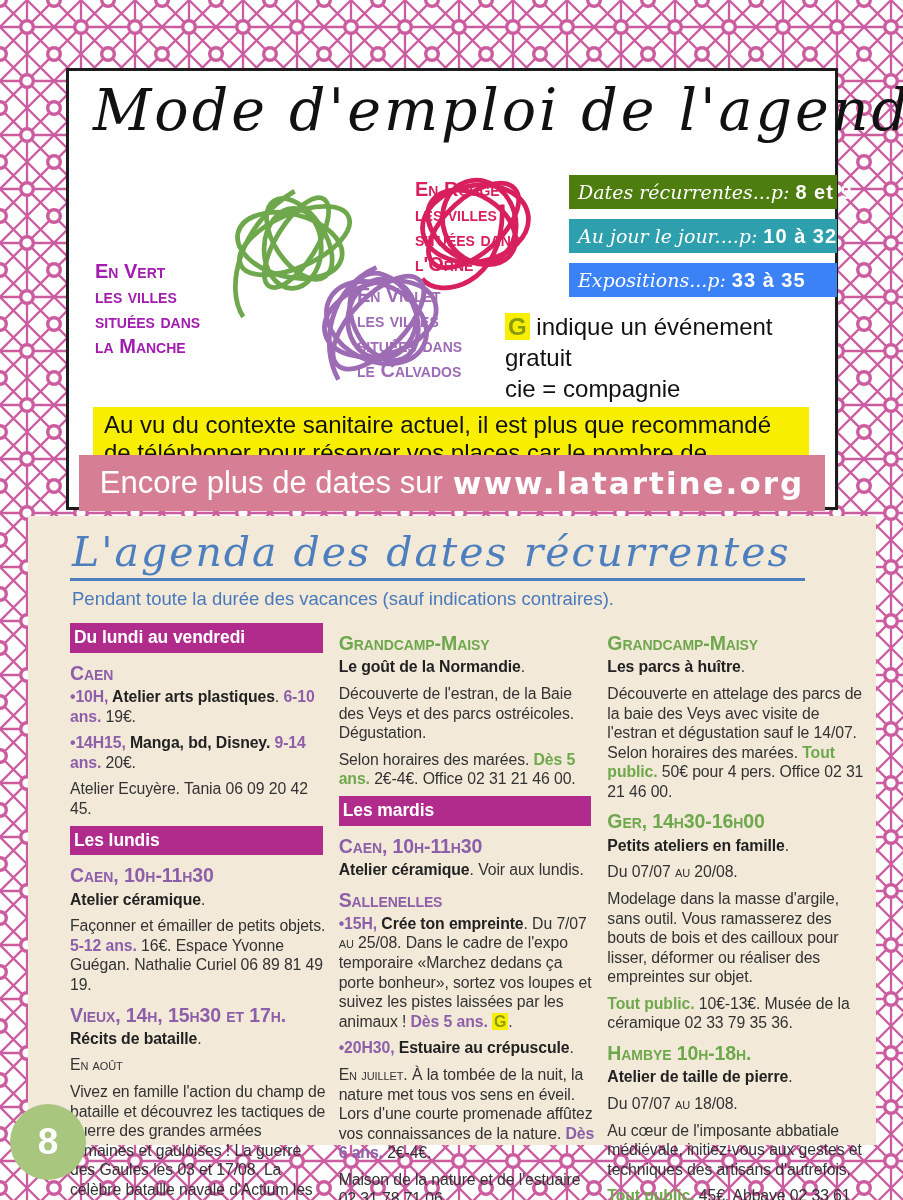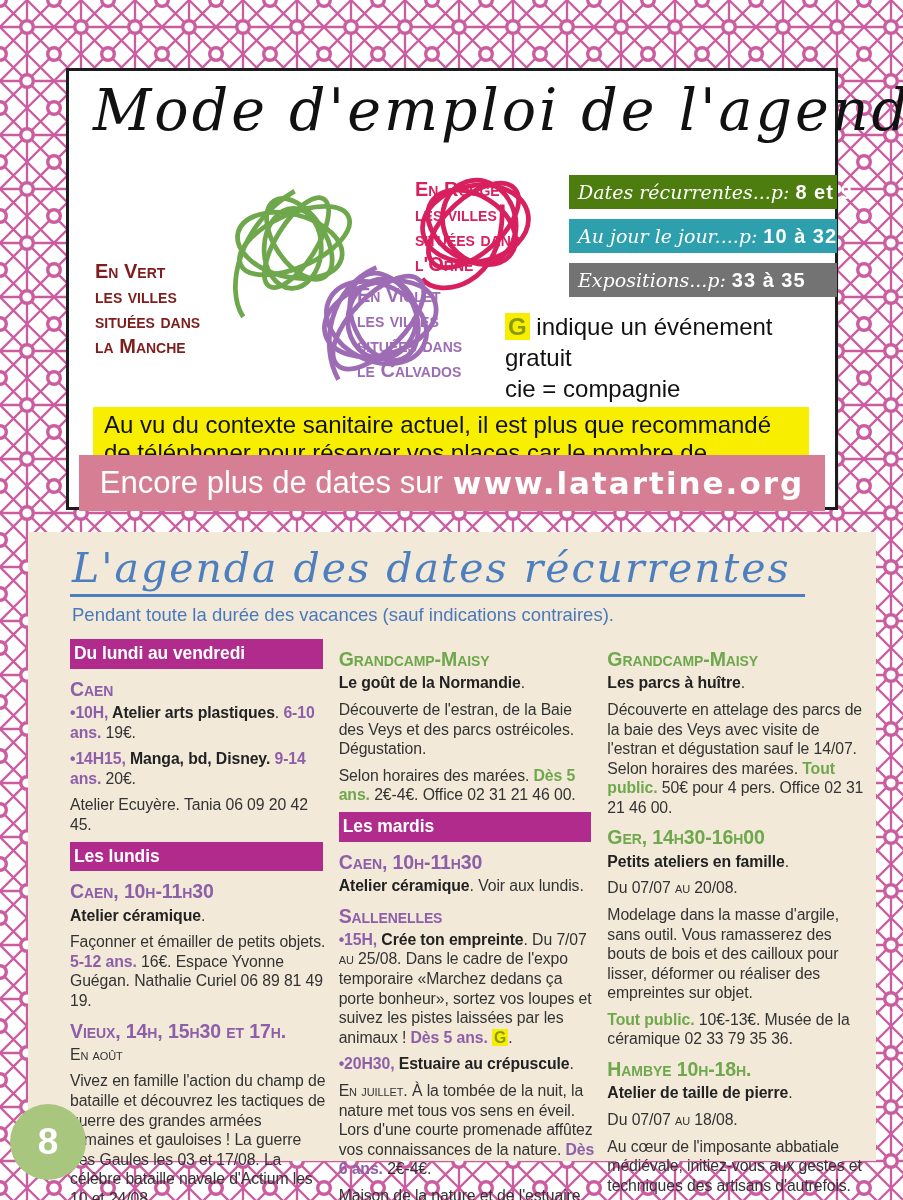--- a/index.html
+++ b/index.html
@@ -36,21 +36,21 @@
 
   .pink-banner{position:absolute;left:10px;top:384px;width:746px;height:56px;
     background:#d67e94;color:#fff;display:flex;align-items:center;
     justify-content:center;z-index:2;}
   .pb-prefix{font-size:31px;}
   .pb-url{font-size:31px;font-weight:bold;letter-spacing:2px;margin-left:10px;
     font-family:"DejaVu Sans",sans-serif;}
 
   
   .agenda-panel{position:absolute;left:28px;top:516px;width:848px;height:629px;
-    background:#f2e9d9;z-index:1;padding:12px 0 0 42px;box-sizing:border-box;margin-top:16px;}
+    background:#f2e9d9;z-index:1;padding:12px 0 0 42px;box-sizing:border-box;}
   .agenda-title{font-family:"DejaVu Serif",serif;font-style:italic;
     font-size:41px;color:#4d7fbe;display:inline-block;border-bottom:3px solid #4d7fbe;
     padding:0 14px 2px 2px;margin:0;letter-spacing:2px;font-weight:500;white-space:nowrap;}
   .agenda-subtitle{color:#4979bb;font-size:18.5px;margin:7px 0 0 2px;}
 
   .cols{display:flex;gap:10px;margin-top:13px;width:796px;}
   .col{width:262px;font-size:15.8px;line-height:1.24;color:#333;letter-spacing:-0.1px;}
   .bar-header{background:#b12b8c;color:#fff;font-weight:bold;font-size:17.5px;
     padding:4px 4px;margin:6px 6px 7px 0;}
   .col > .bar-header:first-child{margin-top:0;}
@@ -115,21 +115,21 @@
       <ellipse cx="240" cy="172" rx="60" ry="38" transform="rotate(-16 240 172)"></ellipse>
       <ellipse cx="236" cy="176" rx="55" ry="40" transform="rotate(26 236 176)"></ellipse>
       <ellipse cx="244" cy="170" rx="48" ry="33" transform="rotate(66 244 170)"></ellipse>
       <ellipse cx="238" cy="176" rx="62" ry="28" transform="rotate(-46 238 176)"></ellipse>
       <ellipse cx="242" cy="172" rx="42" ry="36" transform="rotate(98 242 172)"></ellipse>
       <path d="M196,236 C176,200 186,140 236,118"></path>
     </g>
   </svg>
 
   <div id="legend-container">
-      <div class="legend-block legend-vert" style="color: #7f1d1d;">
+      <div class="legend-block legend-vert" style="color: #a21caf;">
         <div>En Vert</div>
         <div>les villes</div>
         <div>situées dans</div>
         <div>la Manche</div>
       </div>
       <div class="legend-block legend-rouge" style="color: rgb(216, 32, 95);">
         <div>En Rouge</div>
         <div>les villes</div>
         <div>situées dans</div>
         <div>l'Orne</div>
@@ -144,21 +144,21 @@
 
   <div class="banners" id="banners">
       <div class="banner" style="background: #4d7c0f;">
         <span class="b-label">Dates récurrentes...p:</span>
         <span class="b-pages">8 et 9</span>
       </div>
       <div class="banner" style="background: rgb(45, 159, 173);">
         <span class="b-label">Au jour le jour....p:</span>
         <span class="b-pages">10 à 32</span>
       </div>
-      <div class="banner" style="background: #737373; text-align: center;">
+      <div class="banner" style="background: #3b82f6; text-align: center;">
         <span class="b-label">Expositions...p:</span>
         <span class="b-pages">33 à 35</span>
       </div>
     </div>
 
   <div class="g-note">
     <div><span class="g-badge">G</span><span> indique un événement gratuit</span></div>
     <div>cie = compagnie</div>
   </div>
 
@@ -178,20 +178,21 @@
         <div class="bar-header">Du lundi au vendredi</div>
         <div class="city city-purple">Caen</div>
         <p class="listing"><span class="seg-purple">•10H, </span><span class="seg-bold">Atelier arts plastiques</span><span>. </span><span class="seg-purple">6-10 ans.</span><span> 19€.</span></p>
         <p class="listing"><span class="seg-purple">•14H15, </span><span class="seg-bold">Manga, bd, Disney.</span><span> </span><span class="seg-purple">9-14 ans.</span><span> 20€.</span></p>
         <p class="listing"><span>Atelier Ecuyère. Tania 06 09 20 42 45.</span></p>
         <div class="bar-header">Les lundis</div>
         <div class="city city-purple">Caen, 10h-11h30</div>
         <p class="listing"><span class="seg-bold">Atelier céramique</span><span>.</span></p>
         <p class="listing"><span>Façonner et émailler de petits objets. </span><span class="seg-purple">5-12 ans.</span><span> 16€. Espace Yvonne Guégan. Nathalie Curiel 06 89 81 49 19.</span></p>
         <div class="city city-purple">Vieux, 14h, 15h30 et 17h.</div>
+        <p class="listing"><span class="seg-bold">Récits de bataille</span><span>.</span></p>
         <p class="listing"><span class="seg-sc">En août</span></p>
         <p class="listing"><span>Vivez en famille l'action du champ de bataille et découvrez les tactiques de guerre des grandes armées romaines et gauloises ! La guerre des Gaules les 03 et 17/08. La célèbre bataille navale d'Actium les 10 et 24/08. </span></p>
       </div>
       <div class="col">
         <div class="city city-green">Grandcamp-Maisy</div>
         <p class="listing"><span class="seg-bold">Le goût de la Normandie</span><span>.</span></p>
         <p class="listing"><span>Découverte de l'estran, de la Baie des Veys et des parcs ostréicoles. Dégustation.</span></p>
         <p class="listing"><span>Selon horaires des marées. </span><span class="seg-green">Dès 5 ans.</span><span> 2€-4€. Office 02 31 21 46 00.</span></p>
         <div class="bar-header">Les mardis</div>
         <div class="city city-purple">Caen, 10h-11h30</div>

